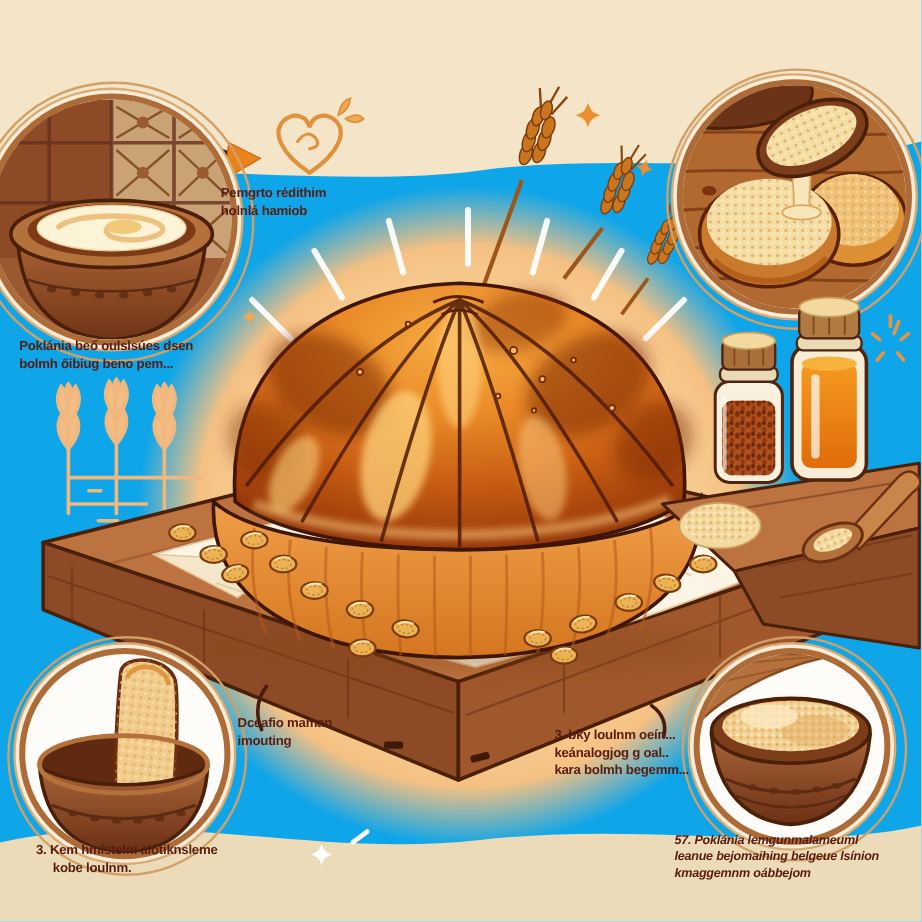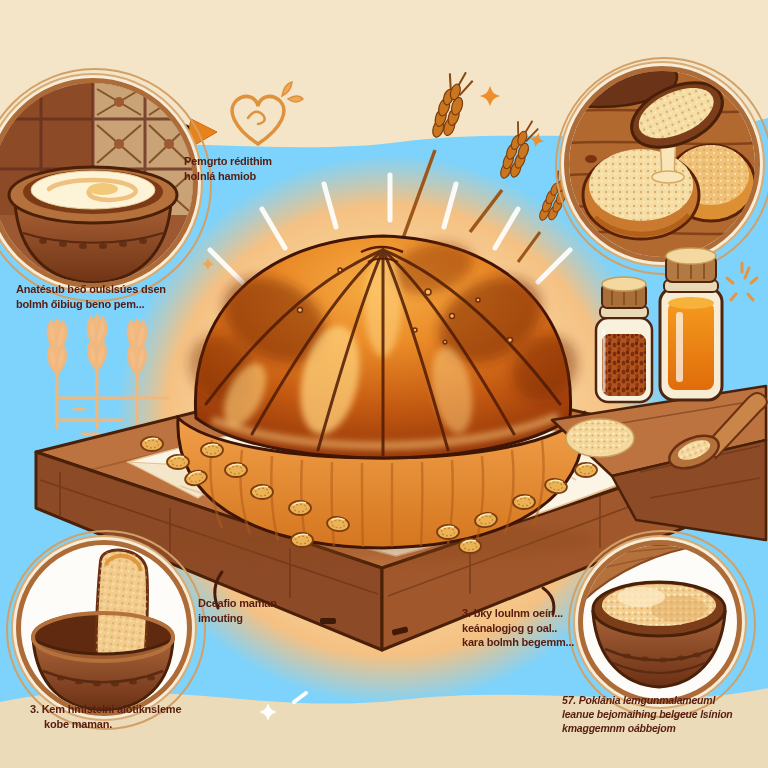--- a/index.html
+++ b/index.html
@@ -1,16 +1,16 @@
 <!DOCTYPE html>
 <html><head>
 <meta charset="utf-8">
 <style>
   html,body{margin:0;padding:0;background:#ffffff;}
-  .canvas{position:relative;width:768px;height:768px;margin:0 auto;background:#7dd3fc;overflow:hidden;
+  .canvas{position:relative;width:768px;height:768px;margin:0 auto;background:#0ea5e9;overflow:hidden;
           font-family:"Liberation Sans",sans-serif;}
   .layer{position:absolute;left:0;top:0;width:768px;height:768px;pointer-events:none;}
   .callout{position:absolute;border-radius:50%;border:5px solid #ad6b38;box-sizing:border-box;
            overflow:hidden;background:#fff;box-shadow:0 0 0 3px #f6ecd7,0 0 0 5px #d8ab74;}
   .callout svg{display:block;width:100%;height:100%;}
   .halo{position:absolute;border-radius:50%;border:2.5px solid #d2a066;pointer-events:none;}
   .label{position:absolute;font-weight:bold;font-size:11px;line-height:1.32;color:#571c10;
          letter-spacing:-0.2px;white-space:nowrap;}
   .label span{display:block;}
   .label.small{font-size:10.5px;}
@@ -474,32 +474,32 @@
       <line x1="748" y1="294" x2="753" y2="300"></line>
     </g>
   </svg>
 
   <div class="label" style="left:184px;top:154px;">
     <span>Pemgrto rédithim</span>
     <span>holnlá hamiob</span>
   </div>
 
   <div class="label" style="left:16px;top:282px;">
-    <span>Anatésub beő oulslsúes dsen</span>
+    <span>Poklánia beő oulslsúes dsen</span>
     <span>bolmh őibiug beno pem...</span>
   </div>
 
   <div class="label" style="left:198px;top:596px;">
     <span>Dceafio maman</span>
     <span>imouting</span>
   </div>
 
   <div class="label indent2" style="left:30px;top:702px;">
     <span>3. Kem hmlstelni alőtiknsleme</span>
-    <span>kobe maman.</span>
+    <span>kobe loulnm.</span>
   </div>
 
   <div class="label" style="left:462px;top:606px;">
     <span>3. bky loulnm oeín...</span>
     <span>keánalogjog g oal..</span>
     <span>kara bolmh begemm...</span>
   </div>
 
   <div class="label small" style="left:562px;top:694px;font-style:italic;">
     <span>57. Poklánia lemgunmalameuml</span>

